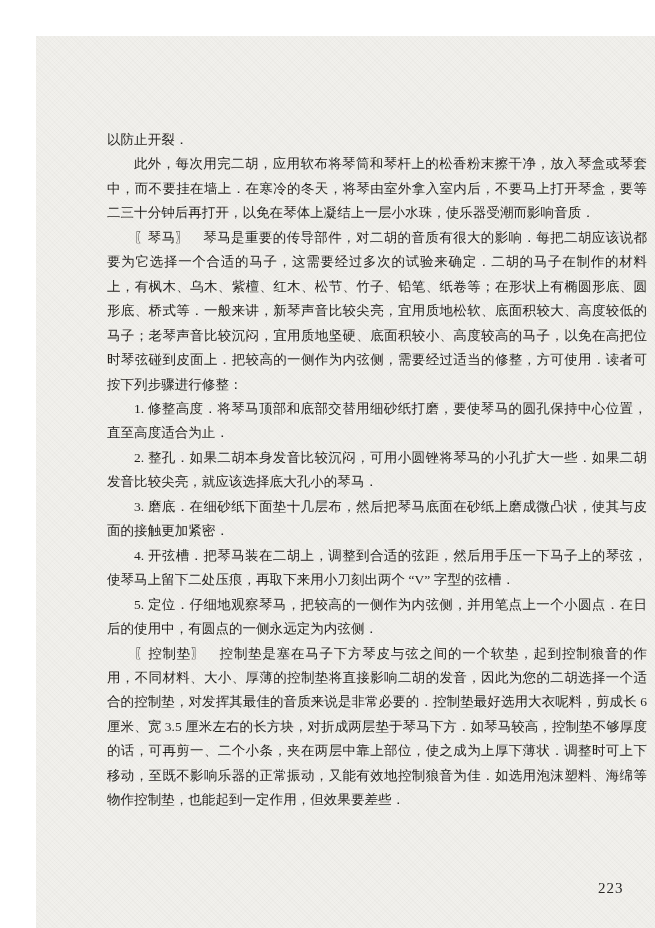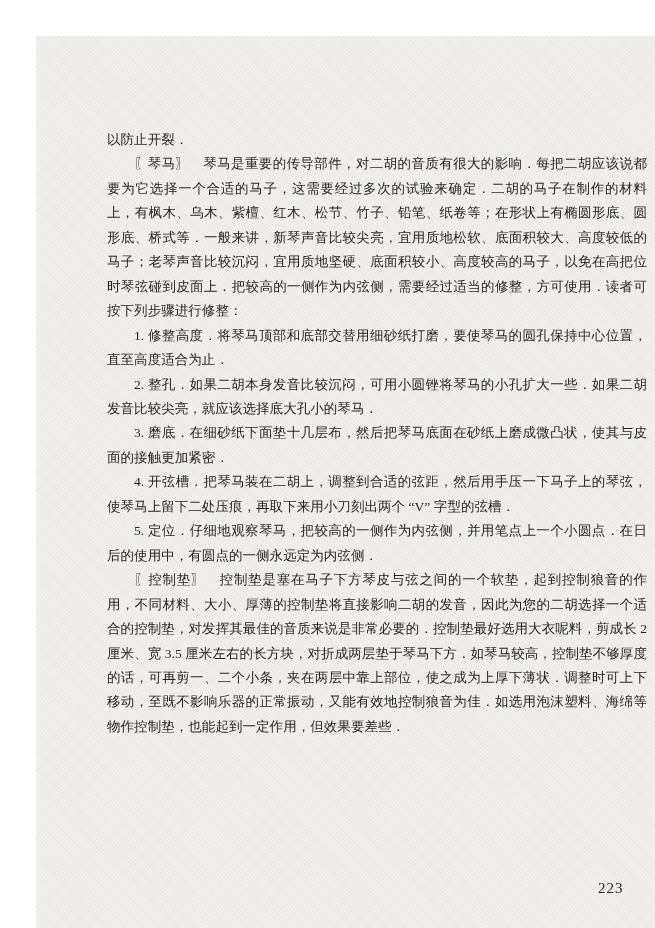--- a/index.html
+++ b/index.html
@@ -72,27 +72,28 @@
   .watermark .site-name { color: #a29b93; }
   .watermark .site-url  { color: #c9683c; margin-left: 5px; }
 </style>
 </head>
 <body>
 
 <div class="scan-page">
 
   <div class="text-block">
     <p class="p">以防止开裂．</p>
+    <p class="p indent">此外，每次用完二胡，应用软布将琴筒和琴杆上的松香粉末擦干净，放入琴盒或琴套中，而不要挂在墙上．在寒冷的冬天，将琴由室外拿入室内后，不要马上打开琴盒，要等二三十分钟后再打开，以免在琴体上凝结上一层小水珠，使乐器受潮而影响音质．</p>
     <p class="p indent">〖琴马〗　琴马是重要的传导部件，对二胡的音质有很大的影响．每把二胡应该说都要为它选择一个合适的马子，这需要经过多次的试验来确定．二胡的马子在制作的材料上，有枫木、乌木、紫檀、红木、松节、竹子、铅笔、纸卷等；在形状上有椭圆形底、圆形底、桥式等．一般来讲，新琴声音比较尖亮，宜用质地松软、底面积较大、高度较低的马子；老琴声音比较沉闷，宜用质地坚硬、底面积较小、高度较高的马子，以免在高把位时琴弦碰到皮面上．把较高的一侧作为内弦侧，需要经过适当的修整，方可使用．读者可按下列步骤进行修整：</p>
     <p class="p indent">1. 修整高度．将琴马顶部和底部交替用细砂纸打磨，要使琴马的圆孔保持中心位置，直至高度适合为止．</p>
     <p class="p indent">2. 整孔．如果二胡本身发音比较沉闷，可用小圆锉将琴马的小孔扩大一些．如果二胡发音比较尖亮，就应该选择底大孔小的琴马．</p>
     <p class="p indent">3. 磨底．在细砂纸下面垫十几层布，然后把琴马底面在砂纸上磨成微凸状，使其与皮面的接触更加紧密．</p>
     <p class="p indent">4. 开弦槽．把琴马装在二胡上，调整到合适的弦距，然后用手压一下马子上的琴弦，使琴马上留下二处压痕，再取下来用小刀刻出两个 “V” 字型的弦槽．</p>
     <p class="p indent">5. 定位．仔细地观察琴马，把较高的一侧作为内弦侧，并用笔点上一个小圆点．在日后的使用中，有圆点的一侧永远定为内弦侧．</p>
-    <p class="p indent">〖控制垫〗　控制垫是塞在马子下方琴皮与弦之间的一个软垫，起到控制狼音的作用，不同材料、大小、厚薄的控制垫将直接影响二胡的发音，因此为您的二胡选择一个适合的控制垫，对发挥其最佳的音质来说是非常必要的．控制垫最好选用大衣呢料，剪成长 2 厘米、宽 3.5 厘米左右的长方块，对折成两层垫于琴马下方．如琴马较高，控制垫不够厚度的话，可再剪一、二个小条，夹在两层中靠上部位，使之成为上厚下薄状．调整时可上下移动，至既不影响乐器的正常振动，又能有效地控制狼音为佳．如选用泡沫塑料、海绵等物作控制垫，也能起到一定作用，但效果要差些．</p>
+    <p class="p indent">〖控制垫〗　控制垫是塞在马子下方琴皮与弦之间的一个软垫，起到控制狼音的作用，不同材料、大小、厚薄的控制垫将直接影响二胡的发音，因此为您的二胡选择一个适合的控制垫，对发挥其最佳的音质来说是非常必要的．控制垫最好选用大衣呢料，剪成长 6 厘米、宽 3.5 厘米左右的长方块，对折成两层垫于琴马下方．如琴马较高，控制垫不够厚度的话，可再剪一、二个小条，夹在两层中靠上部位，使之成为上厚下薄状．调整时可上下移动，至既不影响乐器的正常振动，又能有效地控制狼音为佳．如选用泡沫塑料、海绵等物作控制垫，也能起到一定作用，但效果要差些．</p>
   </div>
 
   <div class="page-number">223</div>
 
   <div class="stray-line"></div>
 
 
 </div>
 
 </body></html>

